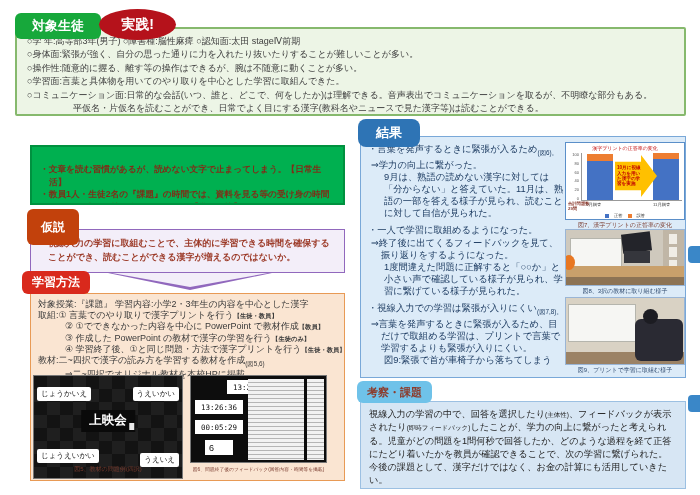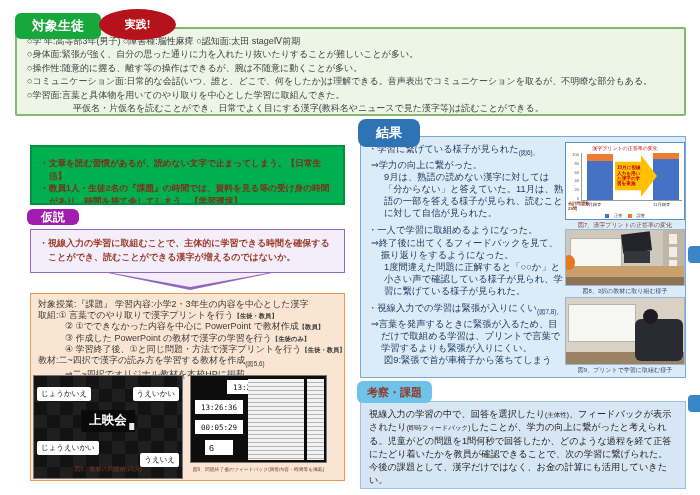--- a/index.html
+++ b/index.html
@@ -2,28 +2,28 @@
 <html><head>
 <meta charset="utf-8">
 <style>
   html,body{margin:0;padding:0;background:#fff;}
   body{font-family:"Liberation Sans","DejaVu Sans",sans-serif;}
   #poster{position:relative;width:700px;height:495px;background:#ffffff;overflow:hidden;}
   .abs{position:absolute;}
   .chip{position:absolute;border-radius:6px;font-weight:bold;color:#fff;display:flex;align-items:center;justify-content:center;box-sizing:border-box;}
   
   .chip-target{left:15px;top:13px;width:86px;height:26px;background:#17a83b;font-size:13px;z-index:3;}
-  .badge-practice{left:99px;top:9px;width:77px;height:31px;background:#b5121b;border-radius:50%;color:#fff;font-weight:bold;font-size:11px;display:flex;align-items:center;justify-content:center;z-index:3;}
+  .badge-practice{left:99px;top:9px;width:77px;height:31px;background:#b5121b;border-radius:50%;color:#fff;font-weight:bold;font-size:14px;display:flex;align-items:center;justify-content:center;z-index:3;}
   .top-box{left:15px;top:27px;width:671px;height:89px;background:#edf5e6;border:2px solid #86b96d;border-radius:2px;box-sizing:border-box;padding:6px 10px 0 10px;font-size:9px;line-height:13.4px;color:#404040;overflow:hidden;}
   .top-box .ind{padding-left:46px;}
   
   .chip-komari{left:27px;top:123px;padding:0 12px;height:24px;background:#dfe9c8;border:1.5px solid #5a9e3c;color:#333;font-size:12px;z-index:2;}
-  .komari-box{left:30px;top:145px;width:315px;height:60px;background:#00b050;border:2px solid #00913f;box-sizing:border-box;padding:10px 8px 0 8px;font-size:8.7px;font-weight:bold;line-height:12.6px;color:#7d2f18;overflow:hidden;}
+  .komari-box{left:30px;top:145px;width:315px;height:60px;background:#00b050;border:2px solid #00913f;box-sizing:border-box;padding:16px 8px 0 8px;font-size:8.7px;font-weight:bold;line-height:12.6px;color:#7d2f18;overflow:hidden;}
   .komari-box div{padding-left:9px;text-indent:-9px;}
-  .chip-kasetsu{left:27px;top:209px;padding:0 14px;height:16px;background:#a21caf;font-size:12px;z-index:2;}
+  .chip-kasetsu{left:27px;top:209px;padding:0 14px;height:36px;background:#c2410c;font-size:12px;z-index:2;}
   .kasetsu-box{left:30px;top:229px;width:315px;height:44px;background:#f3eef9;border:1.5px solid #9168bd;box-sizing:border-box;padding:7px 8px 0 8px;font-size:9px;line-height:13.5px;color:#9c3a28;font-weight:bold;overflow:hidden;}
   .kasetsu-box div{padding-left:9px;text-indent:-9px;}
   .chev-out{left:108px;top:273px;width:0;height:0;border-left:82px solid transparent;border-right:82px solid transparent;border-top:17px solid #9168bd;z-index:1;}
   .chev-in{left:112px;top:273px;width:0;height:0;border-left:78px solid transparent;border-right:78px solid transparent;border-top:14px solid #f3eef9;z-index:1;}
   .chip-method{left:22px;top:271px;padding:0 10px;height:23px;background:#d9291c;font-size:12px;z-index:2;}
   .method-box{left:30px;top:293px;width:315px;height:188px;background:#fae5d2;border:1.5px solid #e89a55;box-sizing:border-box;padding:5px 7px 0 7px;font-size:9px;line-height:11.2px;color:#3a3a3a;overflow:hidden;}
   .m-line{white-space:nowrap;}
   .m-ind{padding-left:27px;}
   .tag{font-size:6.3px;font-weight:bold;}
   .ref{font-size:6.3px;vertical-align:sub;}
@@ -89,71 +89,72 @@
 <body>
 
 <div id="poster">
 
   <div class="chip chip-target">対象生徒</div>
   <div class="abs badge-practice">実践!</div>
   <div class="abs top-box">
     <div>○学 年:高等部3年(男子)  ○障害種:脳性麻痺  ○認知面:太田 stageⅣ前期</div>
     <div>○身体面:緊張が強く、自分の思った通りに力を入れたり抜いたりすることが難しいことが多い。</div>
     <div>○操作性:随意的に握る、離す等の操作はできるが、腕は不随意に動くことが多い。</div>
+    <div>○学習面:言葉と具体物を用いてのやり取りを中心とした学習に取組んできた。</div>
     <div>○コミュニケーション面:日常的な会話(いつ、誰と、どこで、何をしたか)は理解できる。音声表出でコミュニケーションを取るが、不明瞭な部分もある。</div>
-    <div>○学習面:言葉と具体物を用いてのやり取りを中心とした学習に取組んできた。</div>
     <div class="ind">平仮名・片仮名を読むことができ、日常でよく目にする漢字(教科名やニュースで見た漢字等)は読むことができる。</div>
   </div>
 
   <div class="abs komari-box">
     <div>・文章を読む習慣があるが、読めない文字で止まってしまう。【日常生活】</div>
     <div>・教員1人・生徒2名の『課題』の時間では、資料を見る等の受け身の時間があり、時間を持て余してしまう。【学習環境】</div>
     <div>・言葉のやり取りでは緊張が入りやすく、姿勢が崩れやすい。【学習環境】</div>
   </div>
 
   <div class="chip chip-kasetsu">仮説</div>
   <div class="abs kasetsu-box">
     <div>・視線入力の学習に取組むことで、主体的に学習できる時間を確保することができ、読むことができる漢字が増えるのではないか。</div>
   </div>
   <div class="abs chev-out"></div>
   <div class="abs chev-in"></div>
 
+  <div class="chip chip-method">学習方法</div>
   <div class="abs method-box">
     <div class="m-line">対象授業:『課題』  学習内容:小学2・3年生の内容を中心とした漢字</div>
     <div class="m-line"><span>取組:</span><span>① 言葉でのやり取りで漢字プリントを行う</span><span class="tag">【生徒・教員】</span></div>
     <div class="m-line m-ind"><span>② ①でできなかった内容を中心に PowerPoint で教材作成</span><span class="tag">【教員】</span></div>
     <div class="m-line m-ind"><span>③ 作成した PowerPoint の教材で漢字の学習を行う</span><span class="tag">【生徒のみ】</span></div>
     <div class="m-line m-ind"><span>④ 学習終了後、①と同じ問題・方法で漢字プリントを行う</span><span class="tag">【生徒・教員】</span></div>
     <div class="m-line"><span>教材:二~四択で漢字の読み方を学習する教材を作成</span><span class="ref">(図5,6)</span></div>
     <div class="m-line m-ind">⇒二~四択でオリジナル教材を本校HPに掲載</div>
   </div>
 
   <div class="abs fig5">
     <span class="opt" style="left:3px;top:11px;">じょうかいえ</span>
     <span class="opt" style="right:3px;top:11px;">うえいかい</span>
-    <span class="opt" style="left:3px;bottom:23px;">じょうえいかい</span>
+    <span class="opt" style="left:3px;bottom:15px;">じょうえいかい</span>
     <span class="opt" style="right:3px;bottom:11px;">うえいえ</span>
     <span class="fig5-center">上映会<span class="fig5-mark"></span></span>
   </div>
   <div class="cap" style="left:33px;top:466px;width:150px;">図5、教材の問題例(四択)</div>
 
   <div class="abs fig6">
     <div class="time-box" style="top:4px;margin-left:32px;">13:21:07</div>
     <div class="time-box" style="top:24px;">13:26:36</div>
     <div class="time-box" style="top:44px;">00:05:29</div>
     <div class="count-box">6</div>
     <div class="log-panel"></div>
     <div class="log-panel2"></div>
   </div>
   <div class="cap" style="left:186px;top:466px;width:145px;font-size:4.8px;">図6、問題終了後のフィードバック(回答内容・時間等を掲載)</div>
 
   <div class="chip chip-kekka">結果</div>
   <div class="abs results-box" style="position:absolute;">
     <div class="r-text">
-      <div class="r-b"><span>・学習に繋げている様子が見られた</span><span class="ref">(図6)。</span></div>
+      <div class="r-b"><span>・言葉を発声するときに緊張が入るため</span><span class="ref">(図6)。</span></div>
       <div class="r-a">⇒学力の向上に繋がった。</div>
       <div class="r-d">9月は、熟語の読めない漢字に対しては「分からない」と答えていた。11月は、熟語の一部を答える様子が見られ、読むことに対して自信が見られた。</div>
       <div class="r-b r-gap">・一人で学習に取組めるようになった。</div>
       <div class="r-a">⇒終了後に出てくるフィードバックを見て、振り返りをするようになった。</div>
       <div class="r-d">1度間違えた問題に正解すると「○○か」と小さい声で確認している様子が見られ、学習に繋げている様子が見られた。</div>
       <div class="r-b r-gap"><span>・視線入力での学習は緊張が入りにくい</span><span class="ref">(図7,8)。</span></div>
       <div class="r-a">⇒言葉を発声するときに緊張が入るため、目だけで取組める学習は、プリントで言葉で学習するよりも緊張が入りにくい。</div>
       <div class="r-d">図9:緊張で首が車椅子から落ちてしまう</div>
     </div>
 

